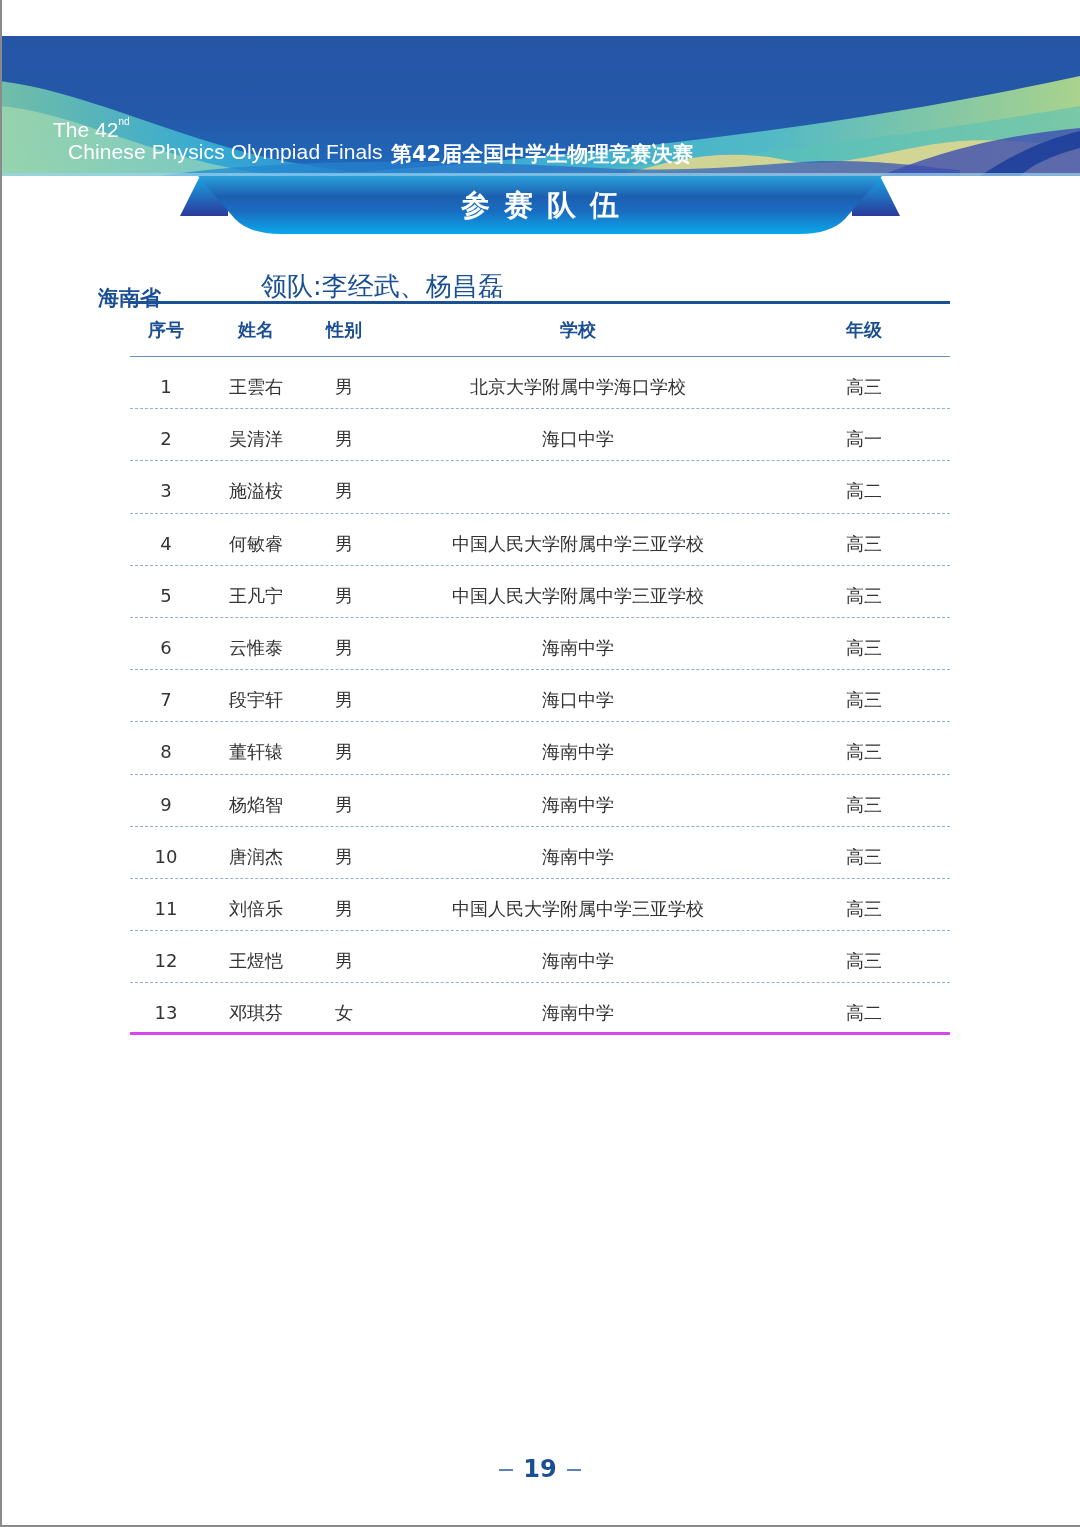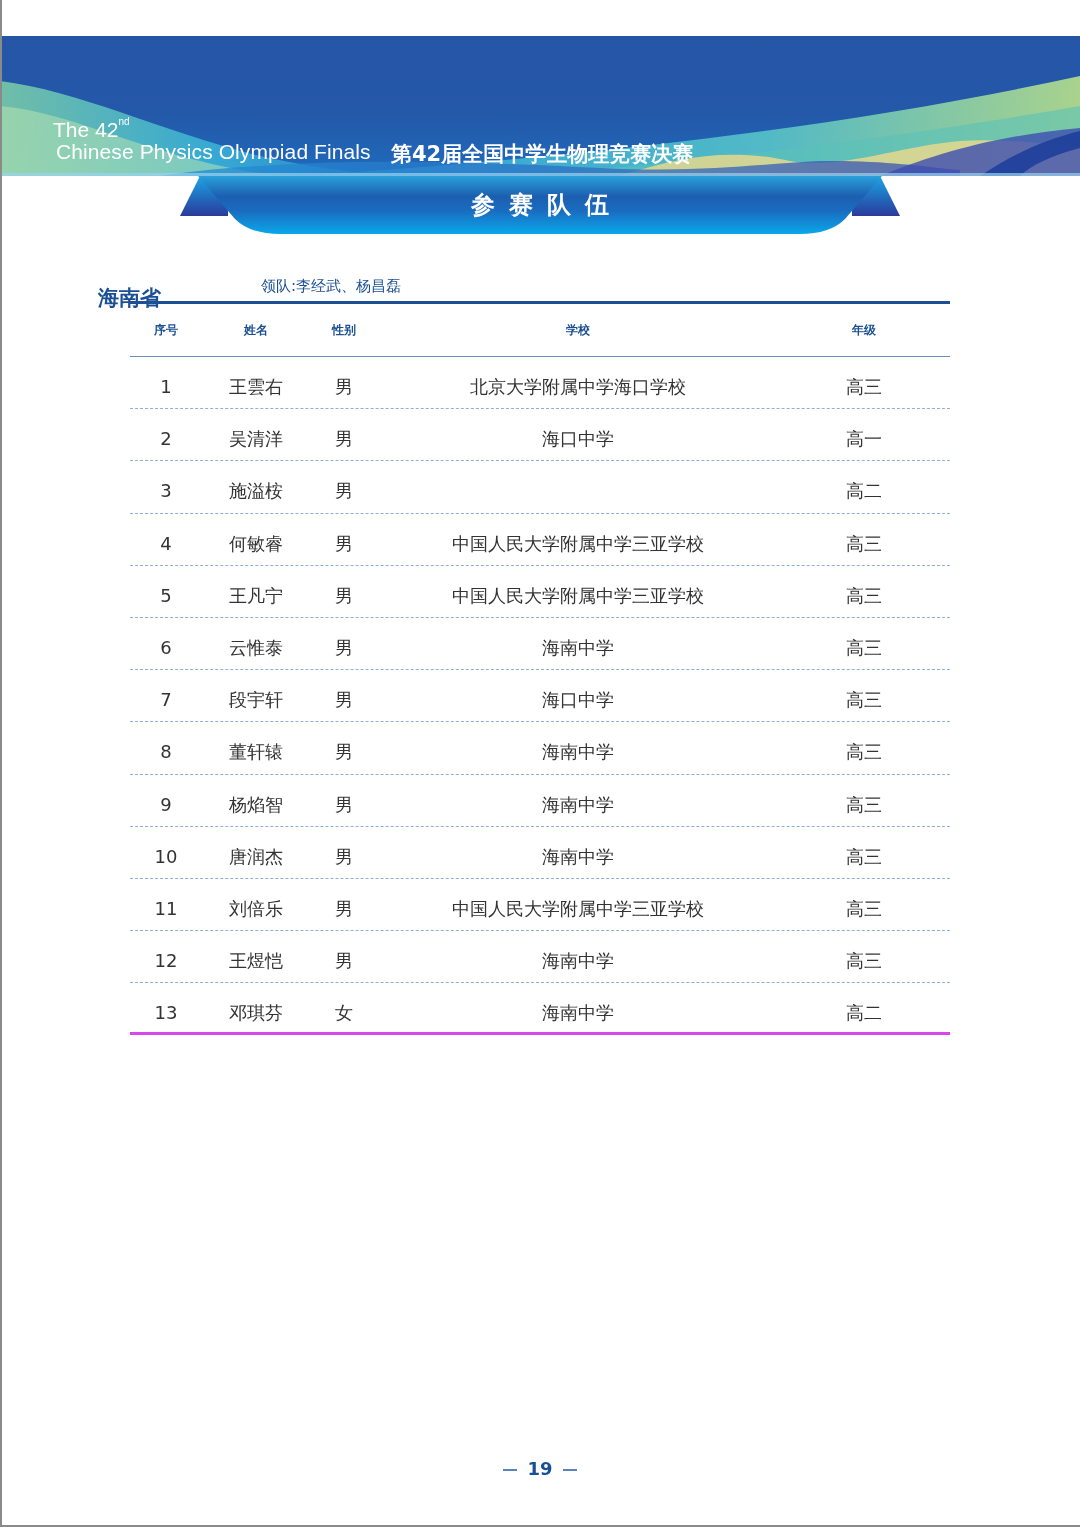--- a/index.html
+++ b/index.html
@@ -19,60 +19,60 @@
     background:linear-gradient(180deg,#2655a6 0%,#2458a8 55%,#1f6bbd 100%);
     margin-top:36px;
   }
   .header svg { position:absolute; left:0; top:0; }
   .header-line1 {
     position:absolute; left:53px; top:77px; color:#fff;
     font-family:"Liberation Sans", sans-serif; font-size:21px; line-height:26px;
   }
   .header-line1 sup { font-size:10px; position:relative; top:-4px; }
   .header-line2 {
-    position:absolute; left:56px; top:103px; color:#fff;
+    position:absolute; left:68px; top:103px; color:#fff;
     font-family:"Liberation Sans", sans-serif; font-size:21px; line-height:26px; letter-spacing:0.1px;
   }
   .header-cn {
     position:absolute; left:391px; top:106px; color:#fff; font-weight:bold;
     font-size:21px; line-height:24px;
   }
   
   .ribbon { position:absolute; left:180px; top:176px; width:720px; height:60px; }
   .ribbon svg { position:absolute; left:0; top:0; }
   .ribbon-title {
     position:absolute; left:0; top:14px; width:720px; text-align:center;
-    color:#fff; font-weight:bold; font-size:24px; letter-spacing:14px; line-height:30px;
+    color:#fff; font-weight:bold; font-size:29px; letter-spacing:14px; line-height:30px;
     padding-left:14px; box-sizing:border-box;
   }
   
   .province {
     position:absolute; left:98px; top:272px; font-size:21px; font-weight:bold; color:#1b4f93; line-height:28px;margin-top:12px;
   }
   .leaders {
-    position:absolute; left:261px; top:272px; font-size:15px; color:#1b4f93; line-height:28px;
+    position:absolute; left:261px; top:272px; font-size:26px; color:#1b4f93; line-height:28px;
   }
   .rule-top { position:absolute; left:130px; top:301px; width:820px; height:3px; background:#1d4f95; }
   
   .table { position:absolute; left:130px; top:304px; width:820px; }
   .thead { position:relative; height:52px; border-bottom:1.5px solid #6a8fc0; }
-  .thead .cell { color:#1b4f93; font-weight:bold; font-size:12px; line-height:52px; top:0; }
+  .thead .cell { color:#1b4f93; font-weight:bold; font-size:18px; line-height:52px; top:0; }
   .row { position:relative; height:52.2px; border-bottom:1.5px dashed #8fb0d4; box-sizing:border-box; }
   .row.last { border-bottom:3px solid #d946ef; }
   .cell { position:absolute; text-align:center; white-space:nowrap; }
   .row .cell { color:#333; font-size:18px; line-height:52px; top:4px; }
   .c-no   { left:0;   width:72px; }
   .c-name { left:86px; width:80px;text-align:center; }
   .c-sex  { left:180px; width:68px; }
   .c-sch  { left:248px; width:400px; }
   .c-gr   { left:694px; width:80px; }
   
   .page-num {
     position:absolute; left:0; top:1456px; width:1080px; text-align:center;
-    color:#1b4f93; font-weight:bold; font-size:18px; line-height:26px;
+    color:#1b4f93; font-weight:bold; font-size:24px; line-height:26px;
   }
   .page-num .dash { display:inline-block; width:14px; height:2px; background:#5a82bd; vertical-align:middle; margin:0 10px; }
 </style>
 </head>
 <body>
 
 <div class="page-frame"></div>
 
 <div class="header">
   <svg width="1080" height="140" viewBox="0 0 1080 140">

